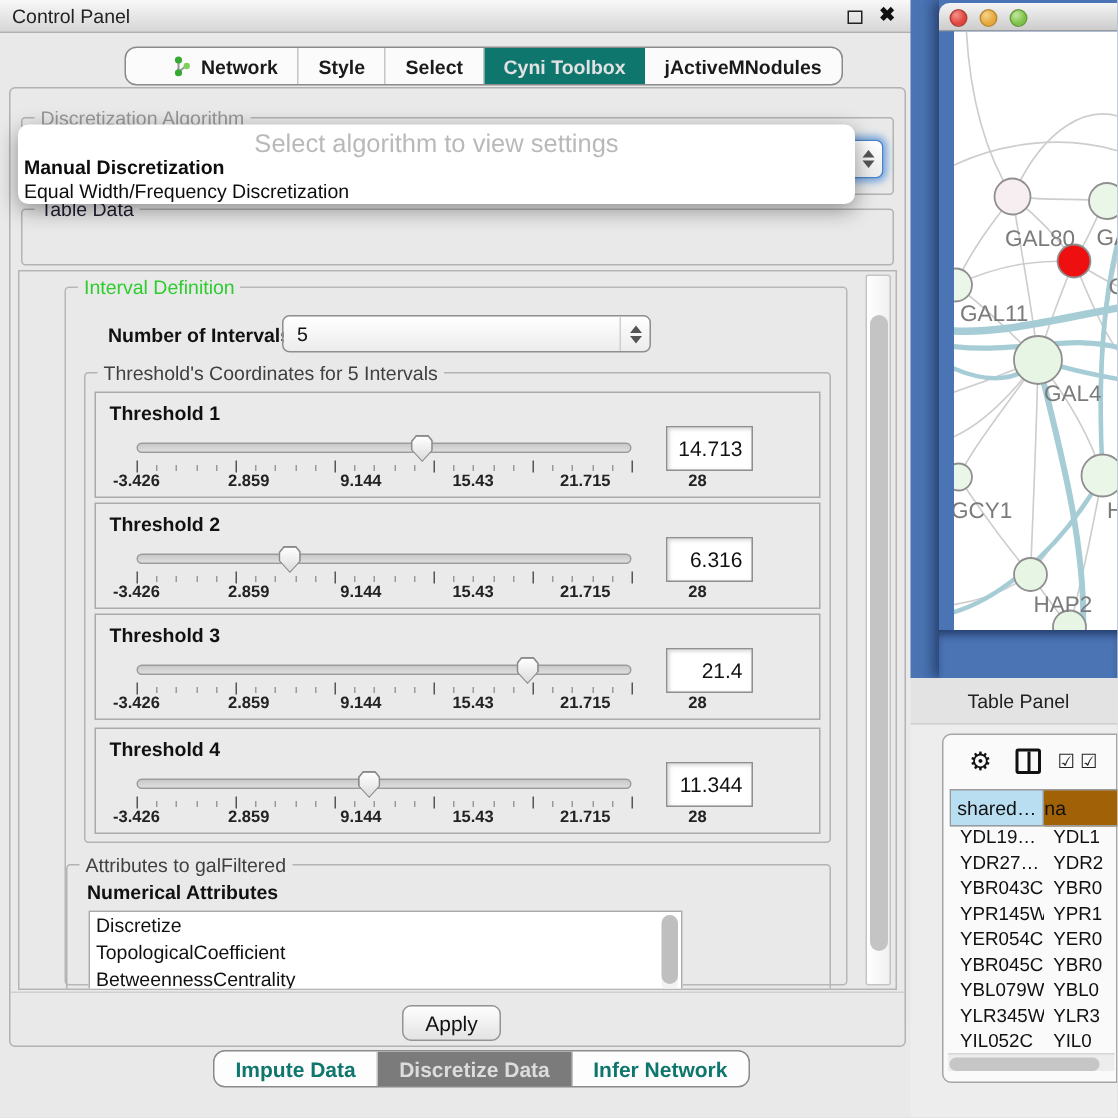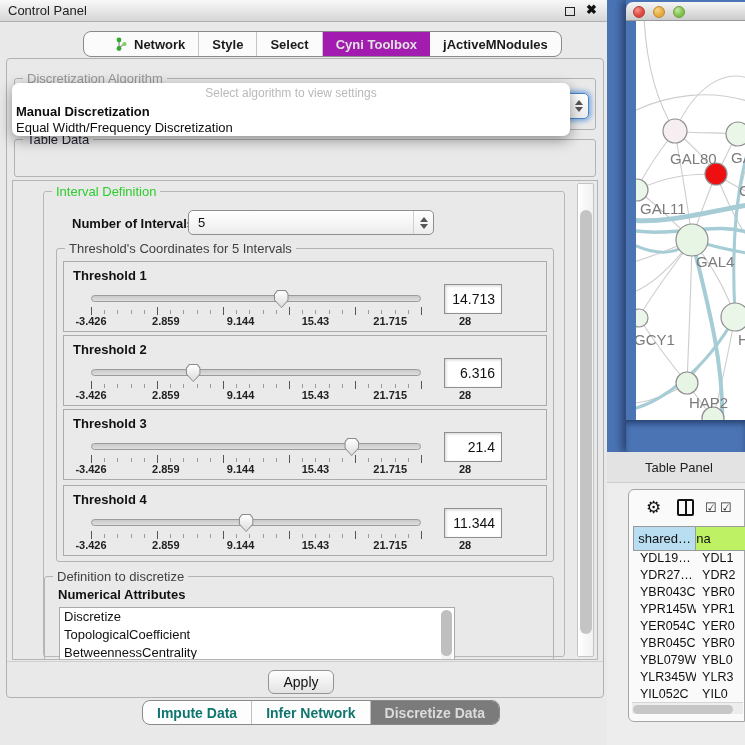--- a/index.html
+++ b/index.html
@@ -13,21 +13,21 @@
   .titlebar .title { position:absolute; left:8px; top:3px; font-size:13px; color:#222; }
   .float-icon { position:absolute; left:565px; top:7px; width:10px; height:9px; border:1.5px solid #222; }
   .close-icon { position:absolute; left:586px; top:2px; font-size:13px; font-weight:bold; color:#111; }
 
   
   .tabbar { position:absolute; left:83px; top:31px; height:26px; display:flex; align-items:stretch;
     background:#fbfbfb; border:1px solid #8a8a8a; border-radius:8px; overflow:hidden;padding-left:18px; }
   .tab { display:flex; align-items:center; padding:0 13px; font-size:13px; font-weight:bold; color:#1a1a1a;
     border-right:1px solid #c6c6c6; background:transparent; cursor:default; }
   .tab:last-child { border-right:none; }
-  .tab.selected { background:#a21caf; color:#e2e2e2; border-right:none; }
+  .tab.selected { background:#0f766e; color:#e2e2e2; border-right:none; }
   .tab .net-ico { margin-right:6px; }
 
   
   .outer-frame { position:absolute; left:6px; top:58px; width:598px; height:640px;
     border:1px solid #b2b2b2; border-radius:4px; background:#e9e9e9; }
 
   
   .groupbox { position:absolute; border:1px solid #b3b3b3; border-radius:3px; }
   .groupbox > .gtitle { position:absolute; top:-8px; left:8px; background:#e9e9e9; padding:0 4px;
     font-size:13px; }
@@ -44,21 +44,21 @@
     justify-content:center; gap:2px; border-left:1px solid #cfcfcf; }
   .arr-up { width:0; height:0; border-left:4px solid transparent; border-right:4px solid transparent;
     border-bottom:5px solid #555; }
   .arr-dn { width:0; height:0; border-left:4px solid transparent; border-right:4px solid transparent;
     border-top:5px solid #555; }
   .combo.focused { border-color:#4a84c8; box-shadow:0 0 5px 2px rgba(90,150,220,.8); }
 
   
   .popup { position:absolute; left:12px; top:83px; width:558px; height:53px; background:#fff;
     border-radius:7px; box-shadow:0 4px 14px rgba(0,0,0,.4); z-index:50; padding-top:3px; }
-  .popup .hint { text-align:center; font-size:12px; color:#b9b9b9; height:17px; }
+  .popup .hint { text-align:center; font-size:17px; color:#b9b9b9; height:17px; }
   .popup .opt  { font-size:13px; color:#0d0d0d; padding:1px 4px; height:16px; }
   .popup .opt.bold { font-weight:bold; }
 
   
   .scrollpanel { position:absolute; left:12px; top:180px; width:586px; height:480px;
     border:1px solid #b5b5b5; background:#e9e9e9; overflow:hidden; }
   .vscroll { position:absolute; right:3px; top:2px; width:17px; height:474px;
     background:linear-gradient(to right,#ffffff,#f1f1f1); border:1px solid #c4c4c4; border-radius:2px; }
   .vscroll .thumb { position:absolute; left:1.5px; top:26px; width:12px; height:424px;
     background:#c4c4c4; border-radius:7px; }
@@ -125,21 +125,21 @@
   .tp-panel { position:absolute; left:21px; top:37px; width:117px; height:233px; background:#fafafa;
     border:1px solid #a5a5a5; border-radius:6px 0 0 6px; }
   .gear-icon { position:absolute; left:17px; top:7px; font-size:17px; color:#111; }
   .split-icon { position:absolute; left:48px; top:9px; width:17px; height:17px; border:2px solid #111; border-radius:2px; }
   .split-icon::after { content:""; position:absolute; left:6px; top:0; width:2px; height:13px; background:#111; }
   .cb-icon { position:absolute; top:10px; font-size:13px; color:#222; }
   .ttable { position:absolute; left:4px; top:36px; width:113px; height:172px; overflow:hidden; }
   .thead { display:flex; height:25px; }
   .hcell { font-size:13px; color:#111; border:1px solid #9a9a9a; display:flex; align-items:center; }
   .hcell.c0 { width:76px; background:#b9def2; justify-content:center; }
-  .hcell.c1 { width:60px; background:#bef264; border-left:none; }
+  .hcell.c1 { width:60px; background:#a16207; border-left:none; }
   .tbody .trow { display:flex; height:17px; }
   .tcell { font-size:12.5px; color:#111; white-space:nowrap; overflow:hidden; }
   .tcell.c0 { width:76px; padding-left:7px; }
   .tcell.c1 { width:60px; padding-left:6px; }
   .hscroll { position:absolute; left:3px; top:212px; width:111px; height:12px; background:#ededed;
     border-top:1px solid #d5d5d5; }
   .hscroll .thumb { position:absolute; left:1px; top:1.5px; width:100px; height:9px; background:#c6c6c6; border-radius:5px; }
 </style>
 </head>
 <body>
@@ -404,21 +404,21 @@
               <span class="tick-label" style="left: 40%;">9.144</span>
               <span class="tick-label" style="left: 60%;">15.43</span>
               <span class="tick-label" style="left: 80%;">21.715</span>
               <span class="tick-label" style="left: 100%;">28</span>
             </div>
           <div class="value-box">11.344</div>
         </div>
       </div>
 
       <div class="groupbox" style="left:0px; top:384px; width:510px; height:110px; ">
-        <span class="gtitle blue">Definition to discretize</span>
+        <span class="gtitle blue">Attributes to galFiltered</span>
         <div style="position:absolute; left:13px; top:10px; font-size:13px; font-weight:bold;">Numerical Attributes</div>
         <div class="list-box">
           <div class="list-vscroll">
             <div class="thumb"></div>
           </div>
         <div class="list-item">Discretize</div>
             <div class="list-item">TopologicalCoefficient</div>
             <div class="list-item">BetweennessCentrality</div>
           </div>
       </div>
@@ -429,25 +429,25 @@
     </div>
   </div>
 
   <div class="apply-strip"></div>
   <div class="apply-btn">Apply</div>
 
   <div class="bottom-tabbar">
     <div class="btab">
       <span>Impute Data</span>
     </div>
+    <div class="btab selected">
+      <span>Discretize Data</span>
+    </div>
     <div class="btab">
       <span>Infer Network</span>
-    </div>
-    <div class="btab selected">
-      <span>Discretize Data</span>
     </div>
   </div>
 
   <div class="net-region">
     <div class="net-window">
       <div class="net-titlebar">
         <div class="tlight" style="left:7px;  background:radial-gradient(circle at 35% 30%, #f3938d, #e2453f 60%); border:1px solid #b23d35;"></div>
         <div class="tlight" style="left:27px; background:radial-gradient(circle at 35% 30%, #f6d38a, #e6a93c 60%); border:1px solid #bb8a2e;"></div>
         <div class="tlight" style="left:47px; background:radial-gradient(circle at 35% 30%, #c2e8a0, #7fc24a 60%); border:1px solid #699f3c;"></div>
       </div>

